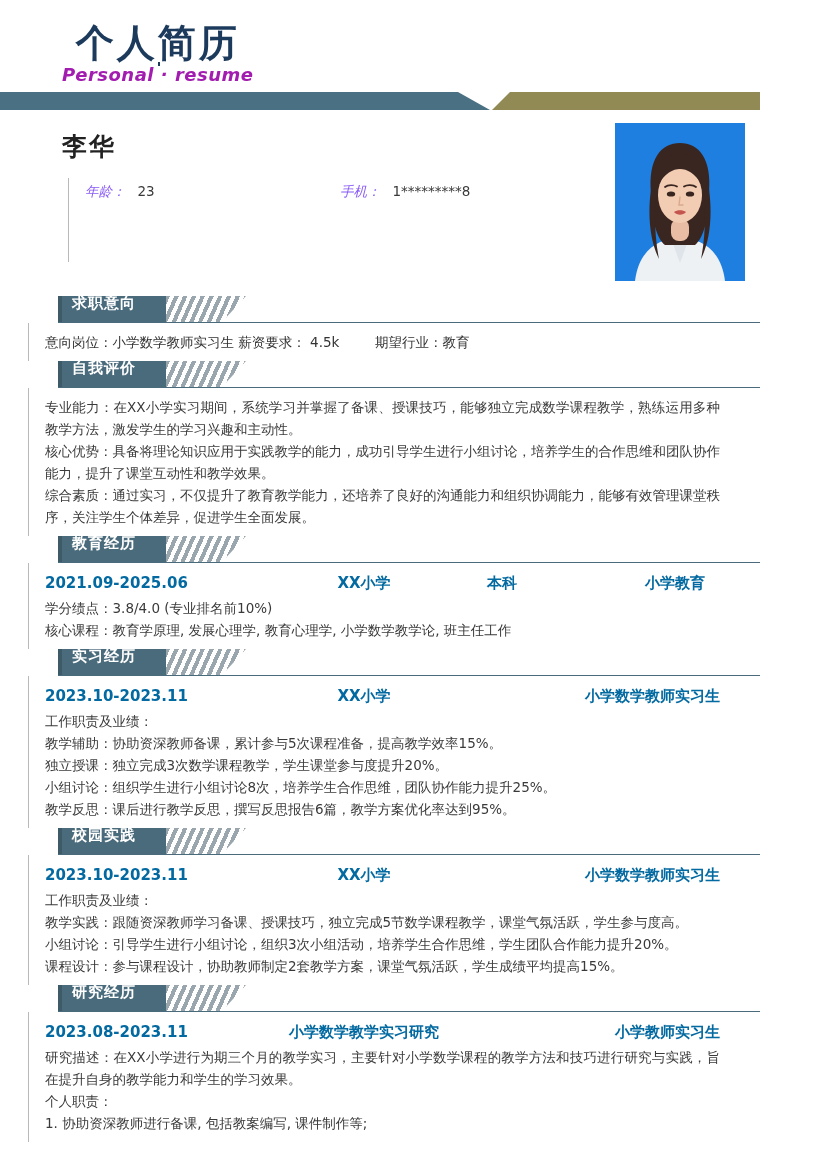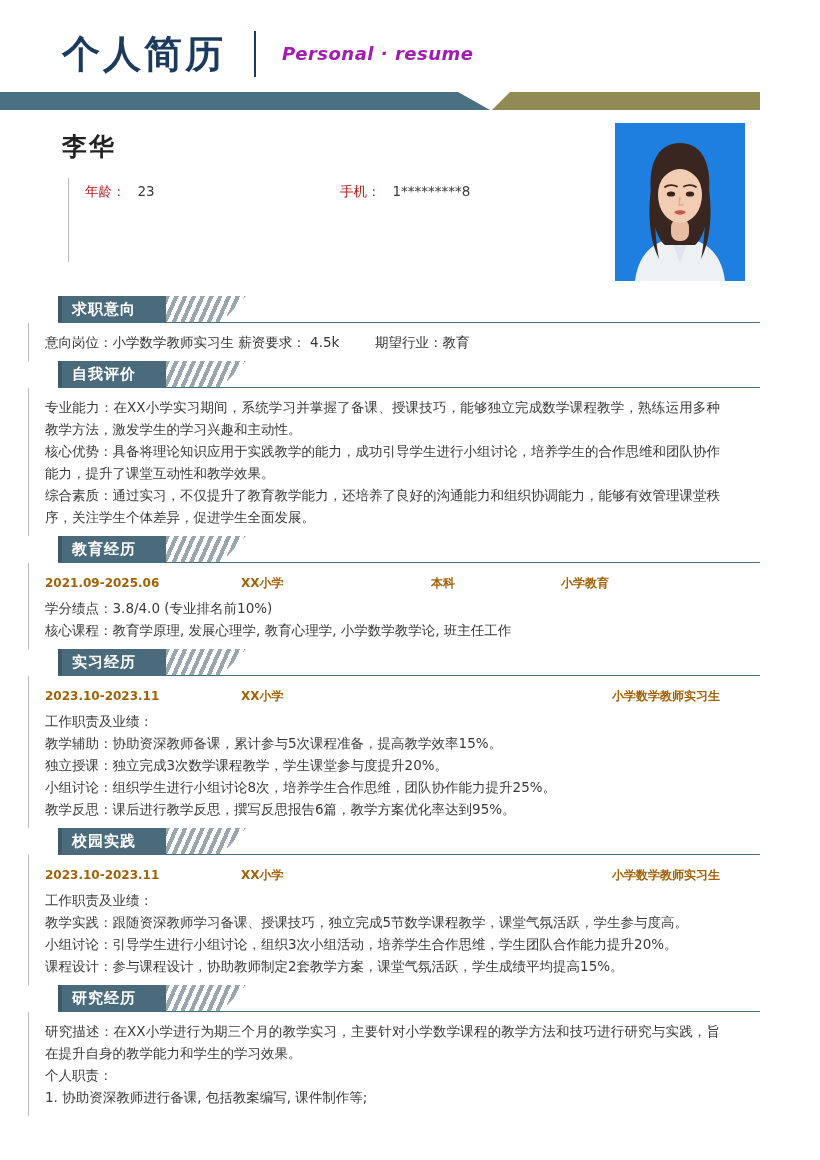--- a/index.html
+++ b/index.html
@@ -21,20 +21,21 @@
     position: relative;
     height: 118px;
   }
   .header-title-row {
     position: absolute;
     left: 62px;
     top: 24px;
     display: flex;
     align-items: center;
     height: 60px;
+    flex-direction: column;
   }
   .title-cn {
     font-size: 38px;
     font-weight: bold;
     color: #1b3a5c;
     letter-spacing: 3px;
     line-height: 1;
   }
   .title-divider {
     width: 2px;
@@ -102,22 +103,23 @@
     align-items: center;
     font-size: 13.5px;
     color: #3a3a3a;
   }
   .info-cell {
     display: flex;
     align-items: baseline;
   }
   .info-cell.left  { width: 255px; }
   .info-label {
-    color: #b91c1c;
+    color: #8b5cf6;
     white-space: nowrap;
+    font-style: italic;
   }
   .info-value {
     margin-left: 12px;
     color: #3a3a3a;
     white-space: nowrap;
   }
   .photo {
     position: absolute;
     left: 615px;
     top: 5px;
@@ -136,21 +138,21 @@
     margin-left: 58px;
     width: 702px;
   }
   .sec-tab {
     position: absolute;
     left: 0;
     top: 0;
     height: 26px;
     background: #4a6b7c;
     display: flex;
-    align-items: center;
+    align-items: flex-start;
     padding-left: 14px;
     padding-right: 16px;
     box-sizing: border-box;
     min-width: 108px;
   }
   .sec-tab::before {
     content: "";
     position: absolute;
     left: 0; top: 0;
     width: 4px; height: 100%;
@@ -199,28 +201,29 @@
   .line.para { text-align: justify; }
 
   
   .obj-row { display: flex; font-size: 13.5px; line-height: 22px; }
   .obj-a { width: 330px; }
   .obj-b { }
 
   
   .exp-row {
     display: flex;
-    font-size: 12px;
+    font-size: 15px;
     font-weight: bold;
-    color: #a16207;
+    color: #0369a1;
     line-height: 24px;
     margin-bottom: 2px;
+    gap: 28px;
   }
   .exp-c1 { width: 196px; }
-  .exp-c2 { width: 190px; }
+  .exp-c2 { width: 190px; text-align: center; }
   .exp-c3 { width: 130px; }
   .exp-c4 { }
   .exp-row.edu .exp-c2 { width: 190px; }
   .exp-spacer { flex: 1; }
 </style>
 </head>
 <body>
 
 <div class="header">
   <div class="header-title-row">
@@ -377,17 +380,23 @@
 
 <div class="section">
   <div class="sec-head">
     <div class="sec-tab">
       <span class="sec-tab-label">研究经历</span>
     </div>
     <div class="sec-tail" style="left:108px"></div>
   </div>
   <div class="sec-rule"></div>
   <div class="sec-body">
+    <div class="exp-row">
+      <span class="exp-c1">2023.08-2023.11</span>
+      <span class="exp-c2">小学数学教学实习研究</span>
+      <span class="exp-spacer"></span>
+      <span>小学教师实习生</span>
+    </div>
     <div class="line para">研究描述：在XX小学进行为期三个月的教学实习，主要针对小学数学课程的教学方法和技巧进行研究与实践，旨在提升自身的教学能力和学生的学习效果。</div>
     <div class="line">个人职责：</div>
     <div class="line">1. 协助资深教师进行备课, 包括教案编写, 课件制作等;</div>
   </div>
 </div>
 
 </body></html>

